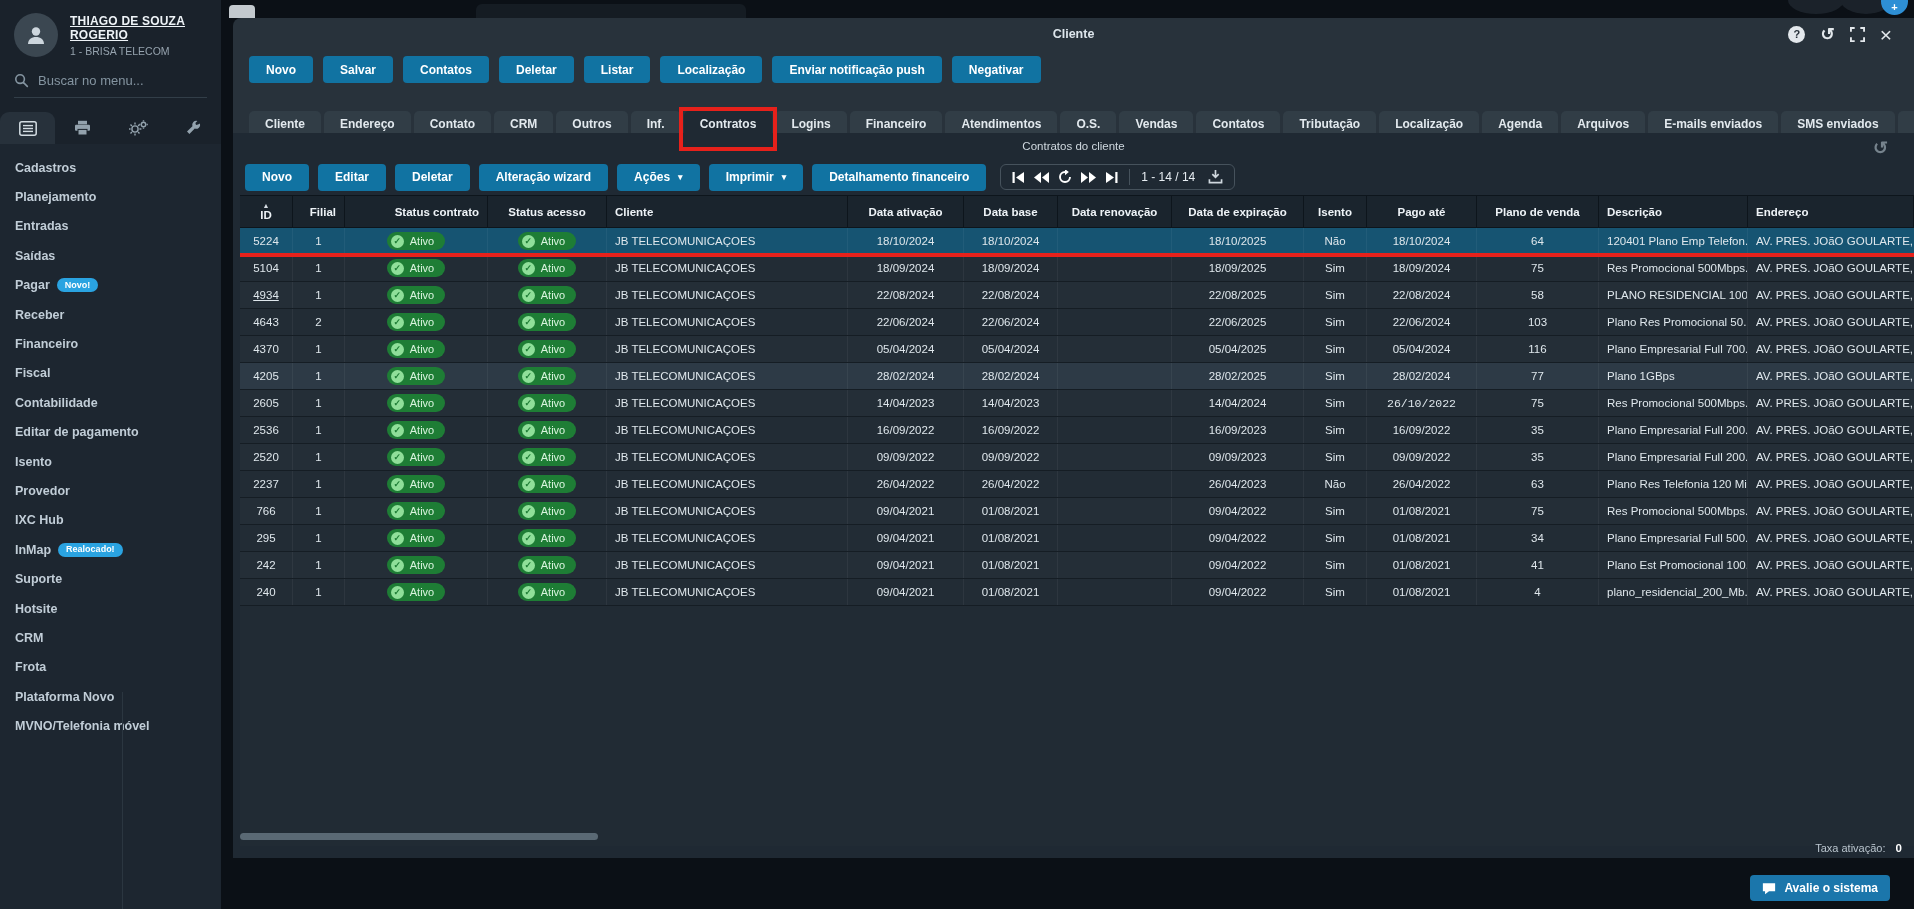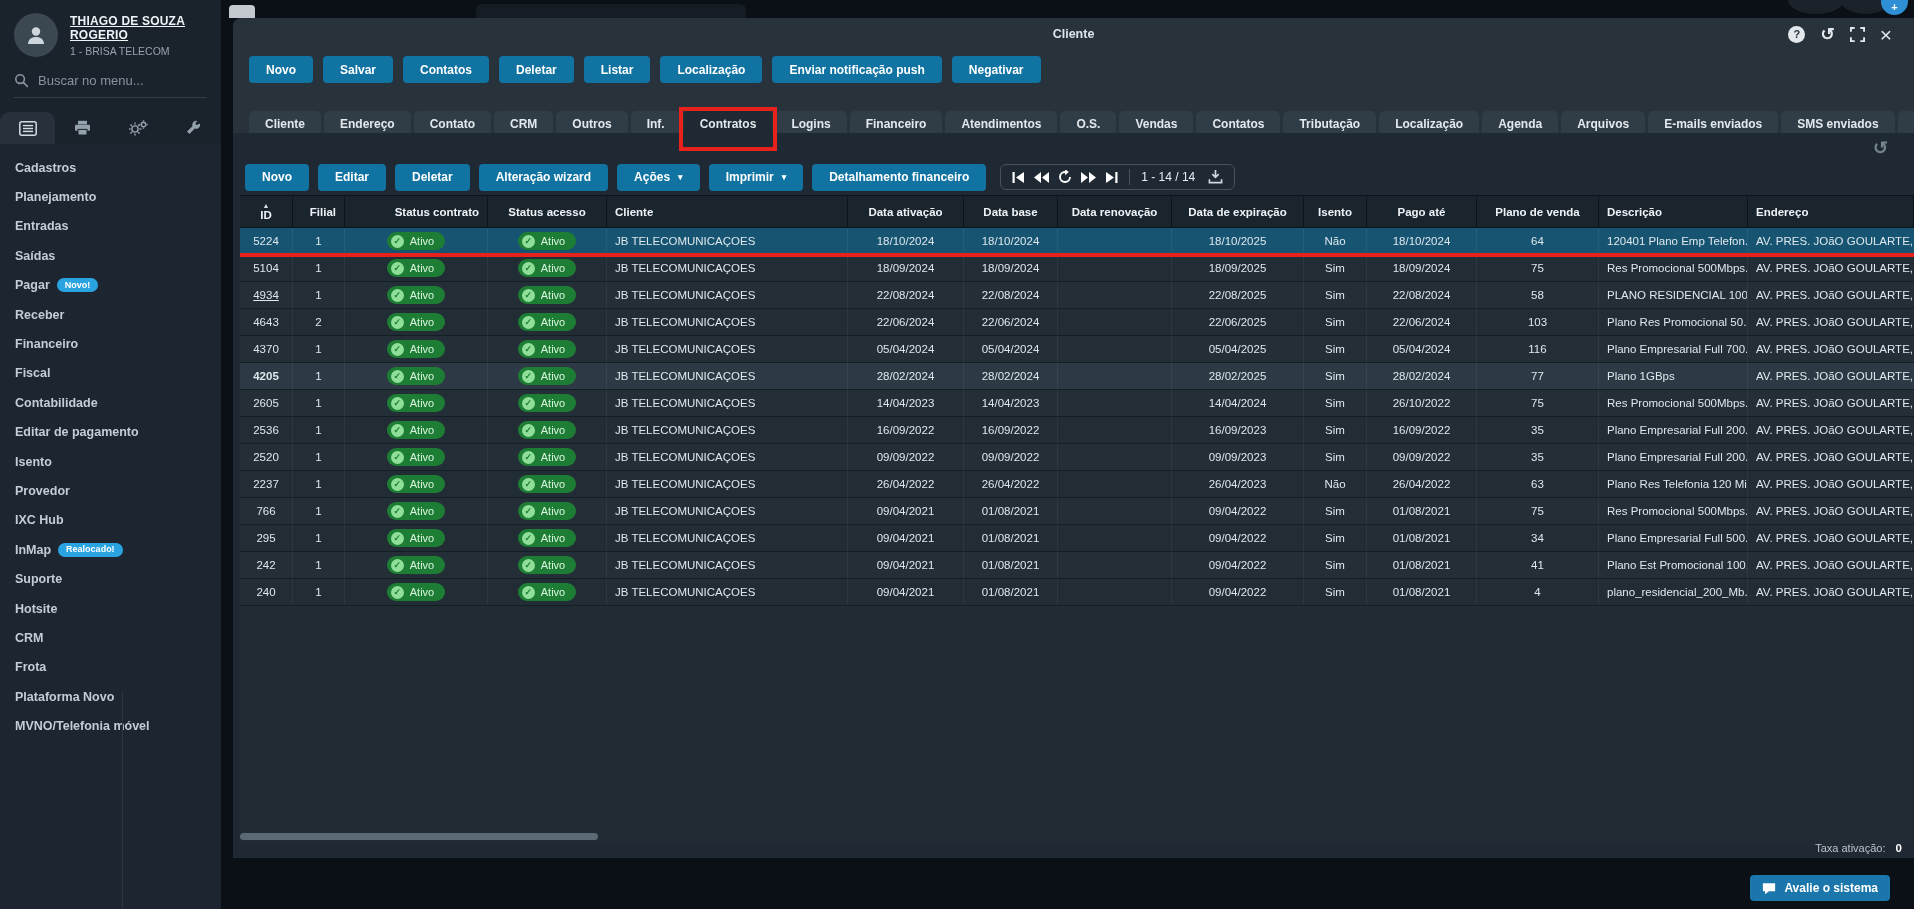--- a/index.html
+++ b/index.html
@@ -274,20 +274,21 @@
           <span class="tab">Localização</span>
           <span class="tab">Agenda</span>
           <span class="tab">Arquivos</span>
           <span class="tab">E-mails enviados</span>
           <span class="tab">SMS enviados</span>
           <span class="tab">Ref.</span>
         </div>
 
       <div class="panel">
         <div class="subtitle-row">
+          <span class="subtitle">Contratos do cliente</span>
           <span class="panel-history">↺</span>
         </div>
 
         <div class="toolbar">
           <div class="toolbar-buttons">
               <button class="btn">
                 <span>Novo</span>
               </button>
               <button class="btn">
                 <span>Editar</span>
@@ -511,21 +512,21 @@
                 <div class="cell" style="width: 94px; justify-content: center;">05/04/2024</div>
                 <div class="cell" style="width: 114px; justify-content: center;"></div>
                 <div class="cell" style="width: 132px; justify-content: center;">05/04/2025</div>
                 <div class="cell" style="width: 63px; justify-content: center;">Sim</div>
                 <div class="cell" style="width: 110px; justify-content: center;">05/04/2024</div>
                 <div class="cell" style="width: 122px; justify-content: center;">116</div>
                 <div class="cell" style="width: 149px; justify-content: flex-start;">Plano Empresarial Full 700...</div>
                 <div class="cell flex" style="justify-content: flex-start;">AV. PRES. JOãO GOULARTE, 70</div>
               </div>
               <div class="grid-row alt highlighted">
-                <div class="cell" style="width: 53px; justify-content: center; font-weight: bold;">4205</div>
+                <div class="cell" style="width: 53px; justify-content: center;">4205</div>
                 <div class="cell" style="width: 52px; justify-content: center;">1</div>
                 <div class="cell" style="width: 143px; justify-content: center;">
                   <span class="pill">
                     <span class="check">✓</span>
                     <span class="pill-txt">Ativo</span>
                   </span>
                 </div>
                 <div class="cell" style="width: 119px; justify-content: center;">
                   <span class="pill">
                     <span class="check">✓</span>
@@ -557,21 +558,21 @@
                     <span class="check">✓</span>
                     <span class="pill-txt">Ativo</span>
                   </span>
                 </div>
                 <div class="cell" style="width: 241px; justify-content: flex-start;">JB TELECOMUNICAÇOES</div>
                 <div class="cell" style="width: 116px; justify-content: center;">14/04/2023</div>
                 <div class="cell" style="width: 94px; justify-content: center;">14/04/2023</div>
                 <div class="cell" style="width: 114px; justify-content: center;"></div>
                 <div class="cell" style="width: 132px; justify-content: center;">14/04/2024</div>
                 <div class="cell" style="width: 63px; justify-content: center;">Sim</div>
-                <div class="cell" style="width: 110px; justify-content: center;">26/10/2022</div>
+                <div class="cell" style="width: 110px; justify-content: center; font-family: Liberation Mono, monospace;">26/10/2022</div>
                 <div class="cell" style="width: 122px; justify-content: center;">75</div>
                 <div class="cell" style="width: 149px; justify-content: flex-start;">Res Promocional 500Mbps...</div>
                 <div class="cell flex" style="justify-content: flex-start;">AV. PRES. JOãO GOULARTE, 70</div>
               </div>
               <div class="grid-row alt">
                 <div class="cell" style="width: 53px; justify-content: center;">2536</div>
                 <div class="cell" style="width: 52px; justify-content: center;">1</div>
                 <div class="cell" style="width: 143px; justify-content: center;">
                   <span class="pill">
                     <span class="check">✓</span>

